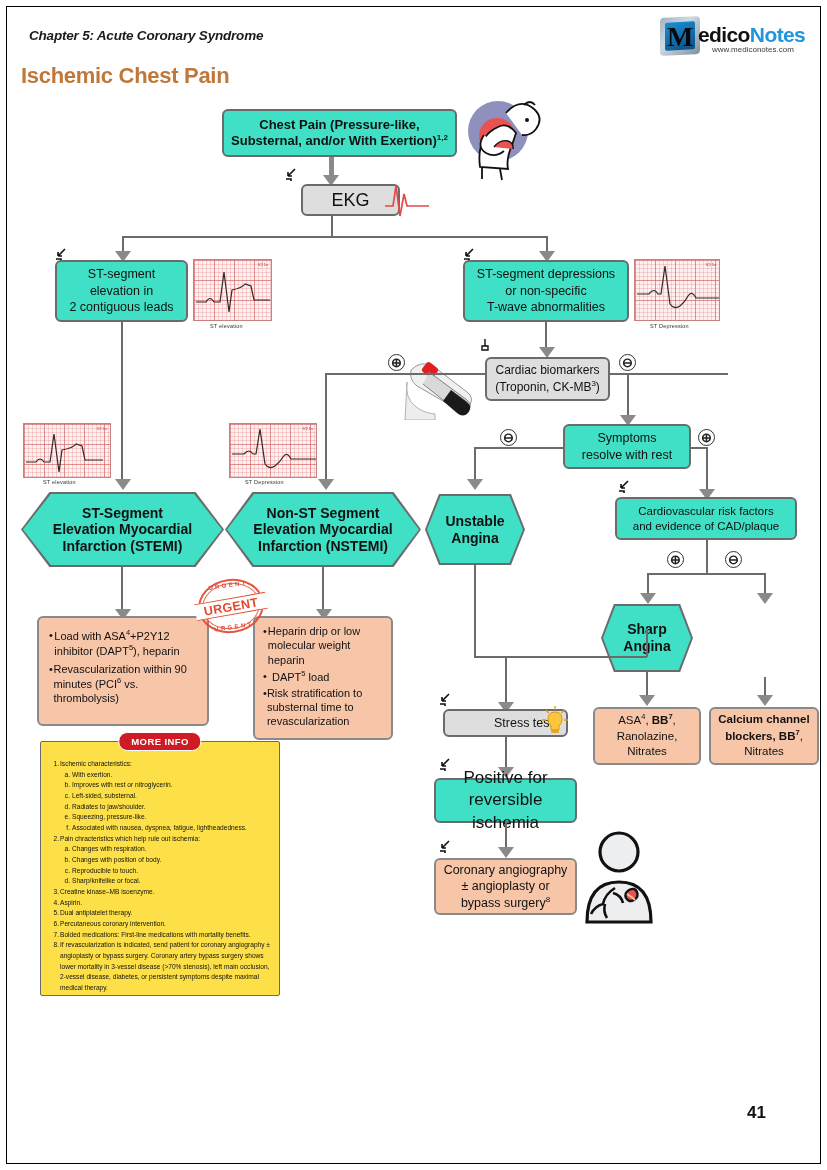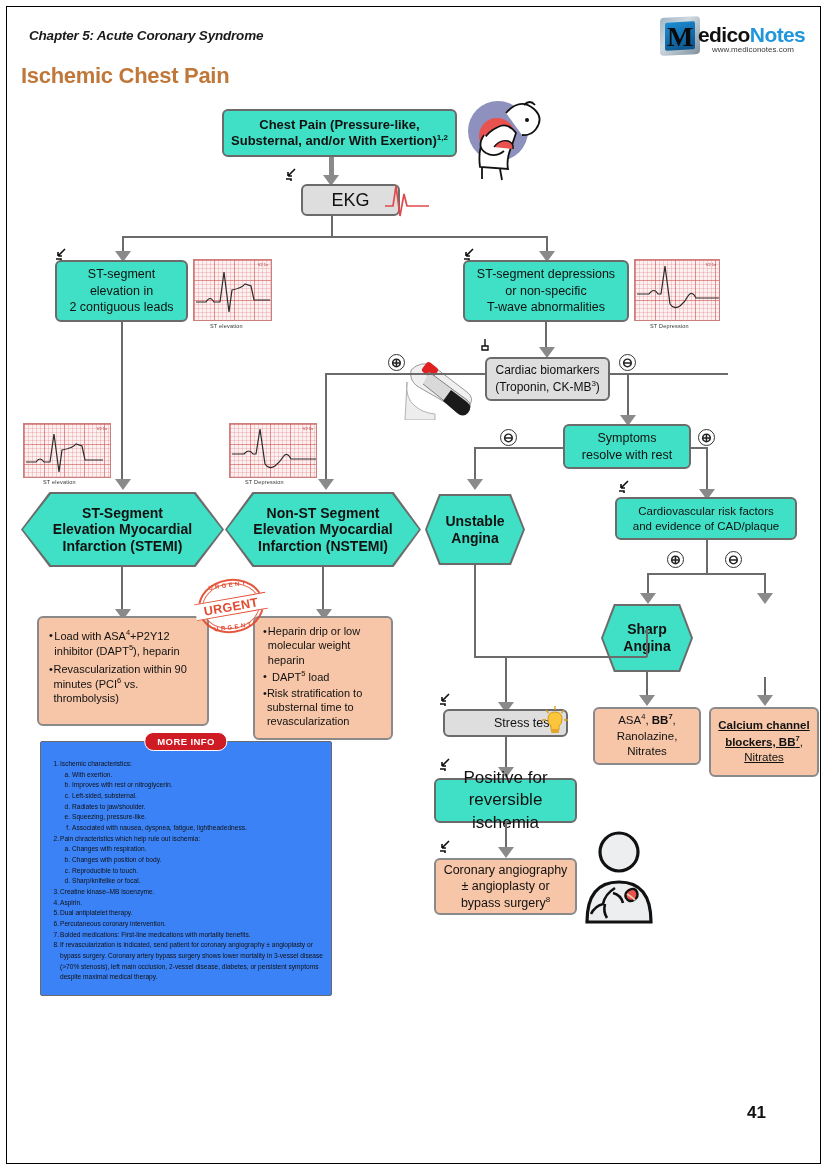--- a/index.html
+++ b/index.html
@@ -110,22 +110,22 @@
       linear-gradient(to right, rgba(210,90,90,.55) 1px, transparent 1px),
       linear-gradient(to bottom, rgba(210,90,90,.55) 1px, transparent 1px),
       linear-gradient(to right, rgba(210,90,90,.22) 1px, transparent 1px),
       linear-gradient(to bottom, rgba(210,90,90,.22) 1px, transparent 1px);
     background-size: 20px 20px, 20px 20px, 4px 4px, 4px 4px;
   }
   .ekgcap { position:absolute; font-size:5.5px; color:#333; letter-spacing:0.2px;}
   .ekgmark { position:absolute; right:3px; top:2px; font-size:4px; color:#a33;}
   
   .moreinfo-box {
-    position:absolute; left:33px; top:734px; width:292px; height:255px;
-    border:1.4px solid #6b6b6b; background:#3b82f6; border-radius:2px;
+    position:absolute; left:33px; top:734px; width:240px; height:255px;
+    border:1.4px solid #6b6b6b; background:#fde047; border-radius:2px;
   }
   .moreinfo-pill {
     position:absolute; left:50%; top:-10px; transform:translateX(-50%);
     background:#cf1b24; color:#fff; font-size:9.5px; font-weight:bold;
     padding:3px 12px; border-radius:9px; letter-spacing:0.4px;
     border:1.5px solid #fff;
   }
   .mi-list { position:absolute; left:8px; top:17px; right:6px; font-size:6.6px; color:#111; line-height:1.62; }
   .mi-item { position:relative; padding-left:11px; }
   .mi-num { position:absolute; left:0; top:0; width:10px; text-align:right; }
@@ -522,21 +522,21 @@
   </svg>
 
   <div class="node salmon-c" style="left:586px; top:700px; width:108px; height:58px; font-size:11.5px; line-height:1.35;">
     <div>
       <span>ASA</span><sup style="font-size:7.5px">4</sup><span>, </span><b>BB</b><sup style="font-size:7.5px; font-weight:bold;">7</sup><span>,</span><br>
       <span>Ranolazine,</span><br>
       <span>Nitrates</span>
     </div>
   </div>
 
-  <div class="node salmon-c" style="left:702px; top:700px; width:110px; height:70px; font-size:11.5px; line-height:1.35;text-decoration:underline;">
+  <div class="node salmon-c" style="left:702px; top:700px; width:110px; height:58px; font-size:11.5px; line-height:1.35;">
     <div>
       <b>Calcium channel</b><br>
       <b>blockers, BB</b><sup style="font-size:7.5px; font-weight:bold;">7</sup><span>,</span><br>
       <span>Nitrates</span>
     </div>
   </div>
 
   <div class="ln vln" style="left:639px; top:665px; height:26px;"></div>
   <div class="thickarrow" style="left:632px; top:688px;"></div>
   <div class="ln vln" style="left:757px; top:670px; height:21px;"></div>

